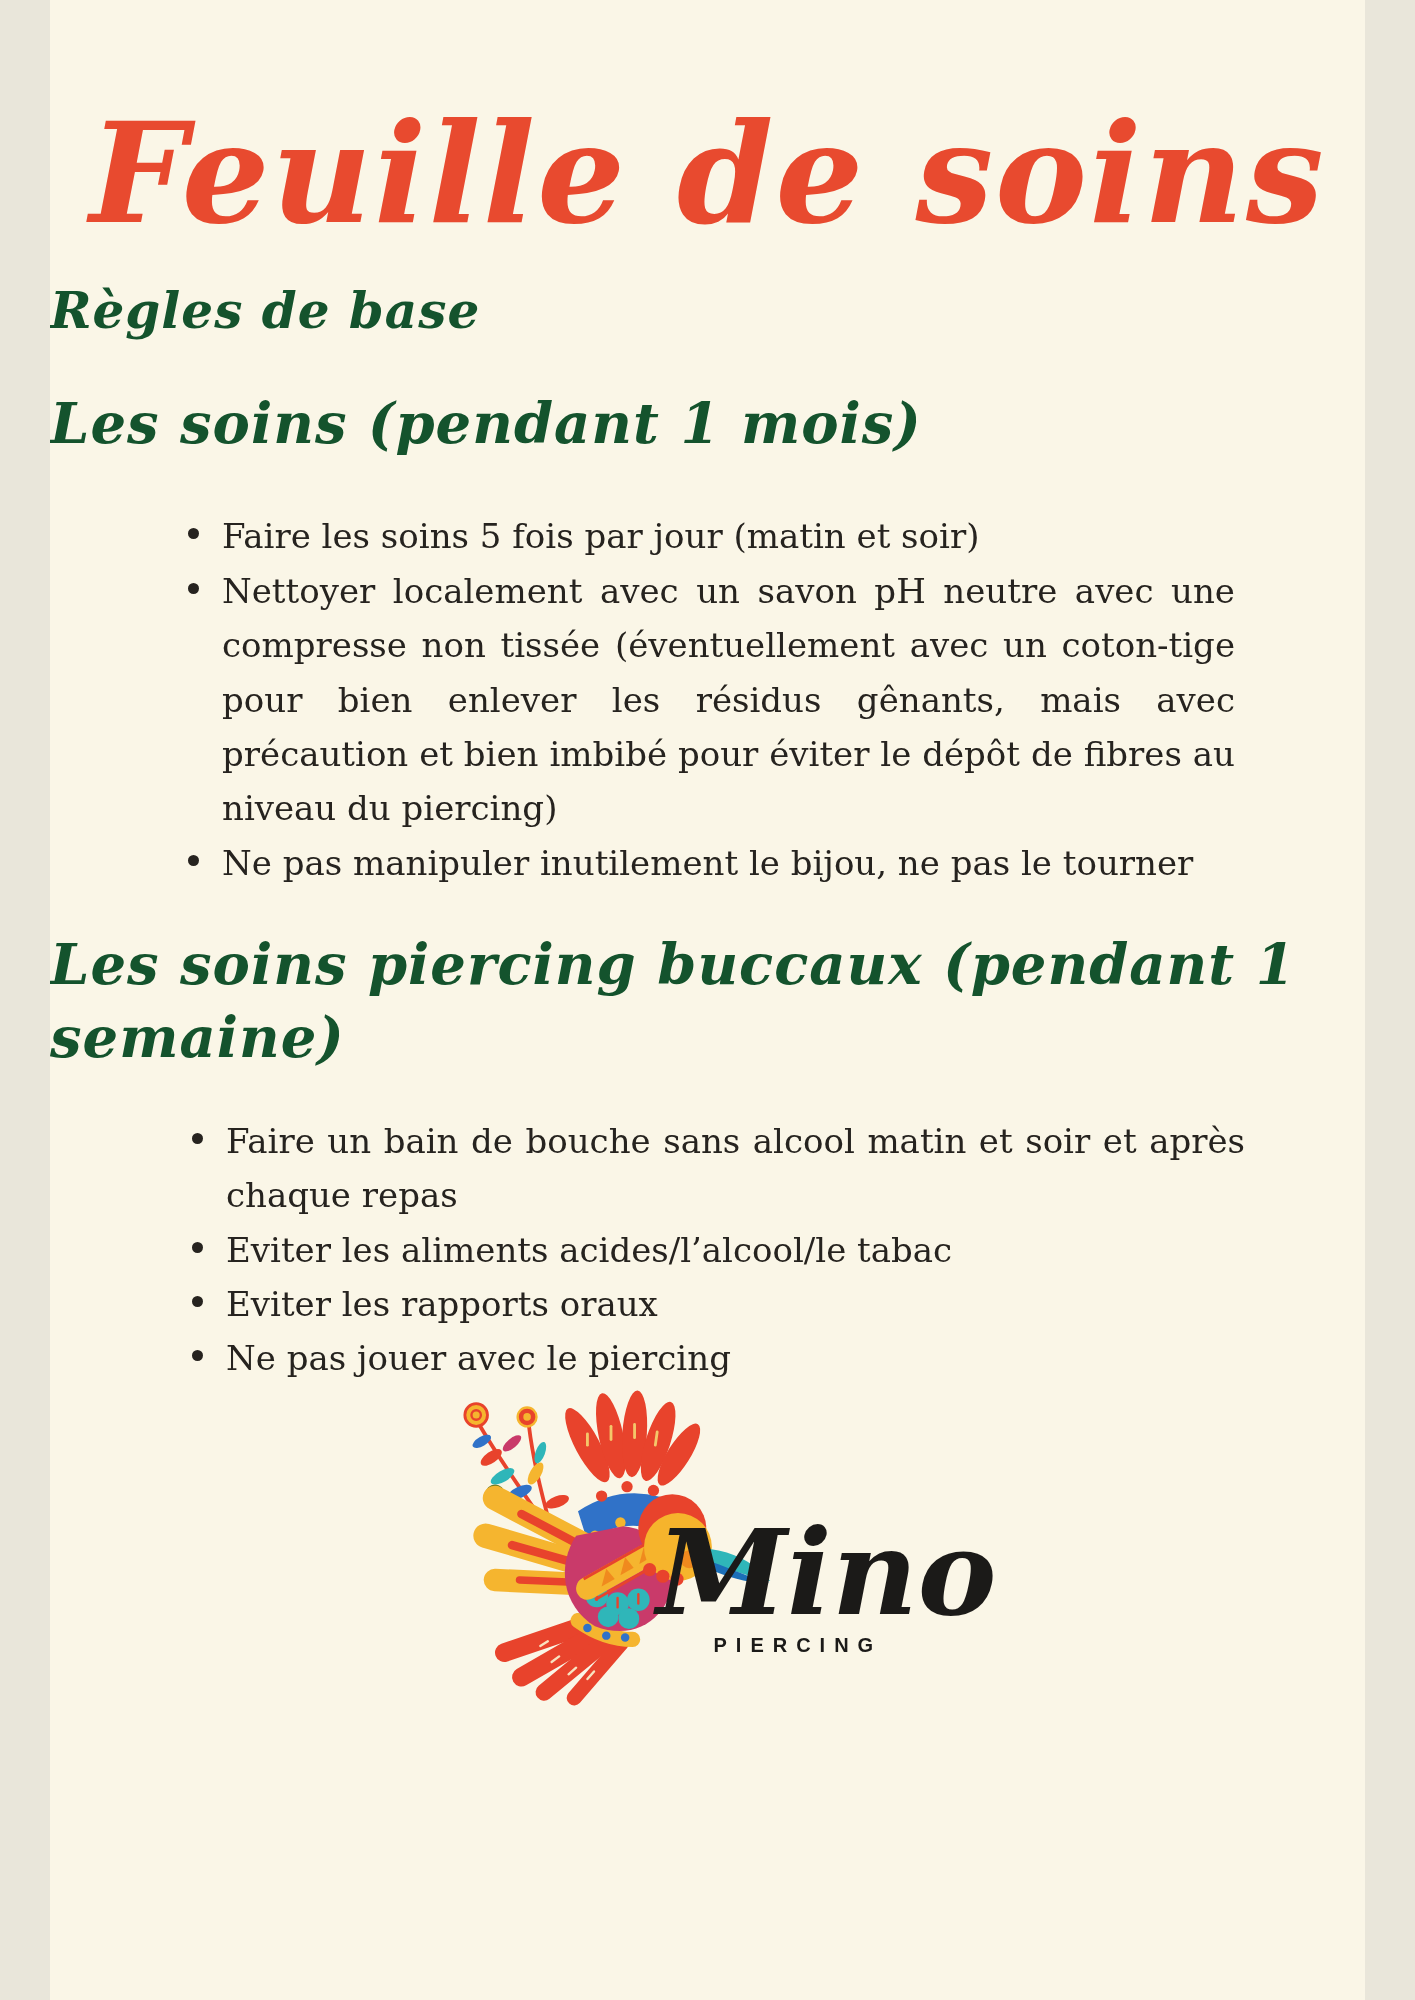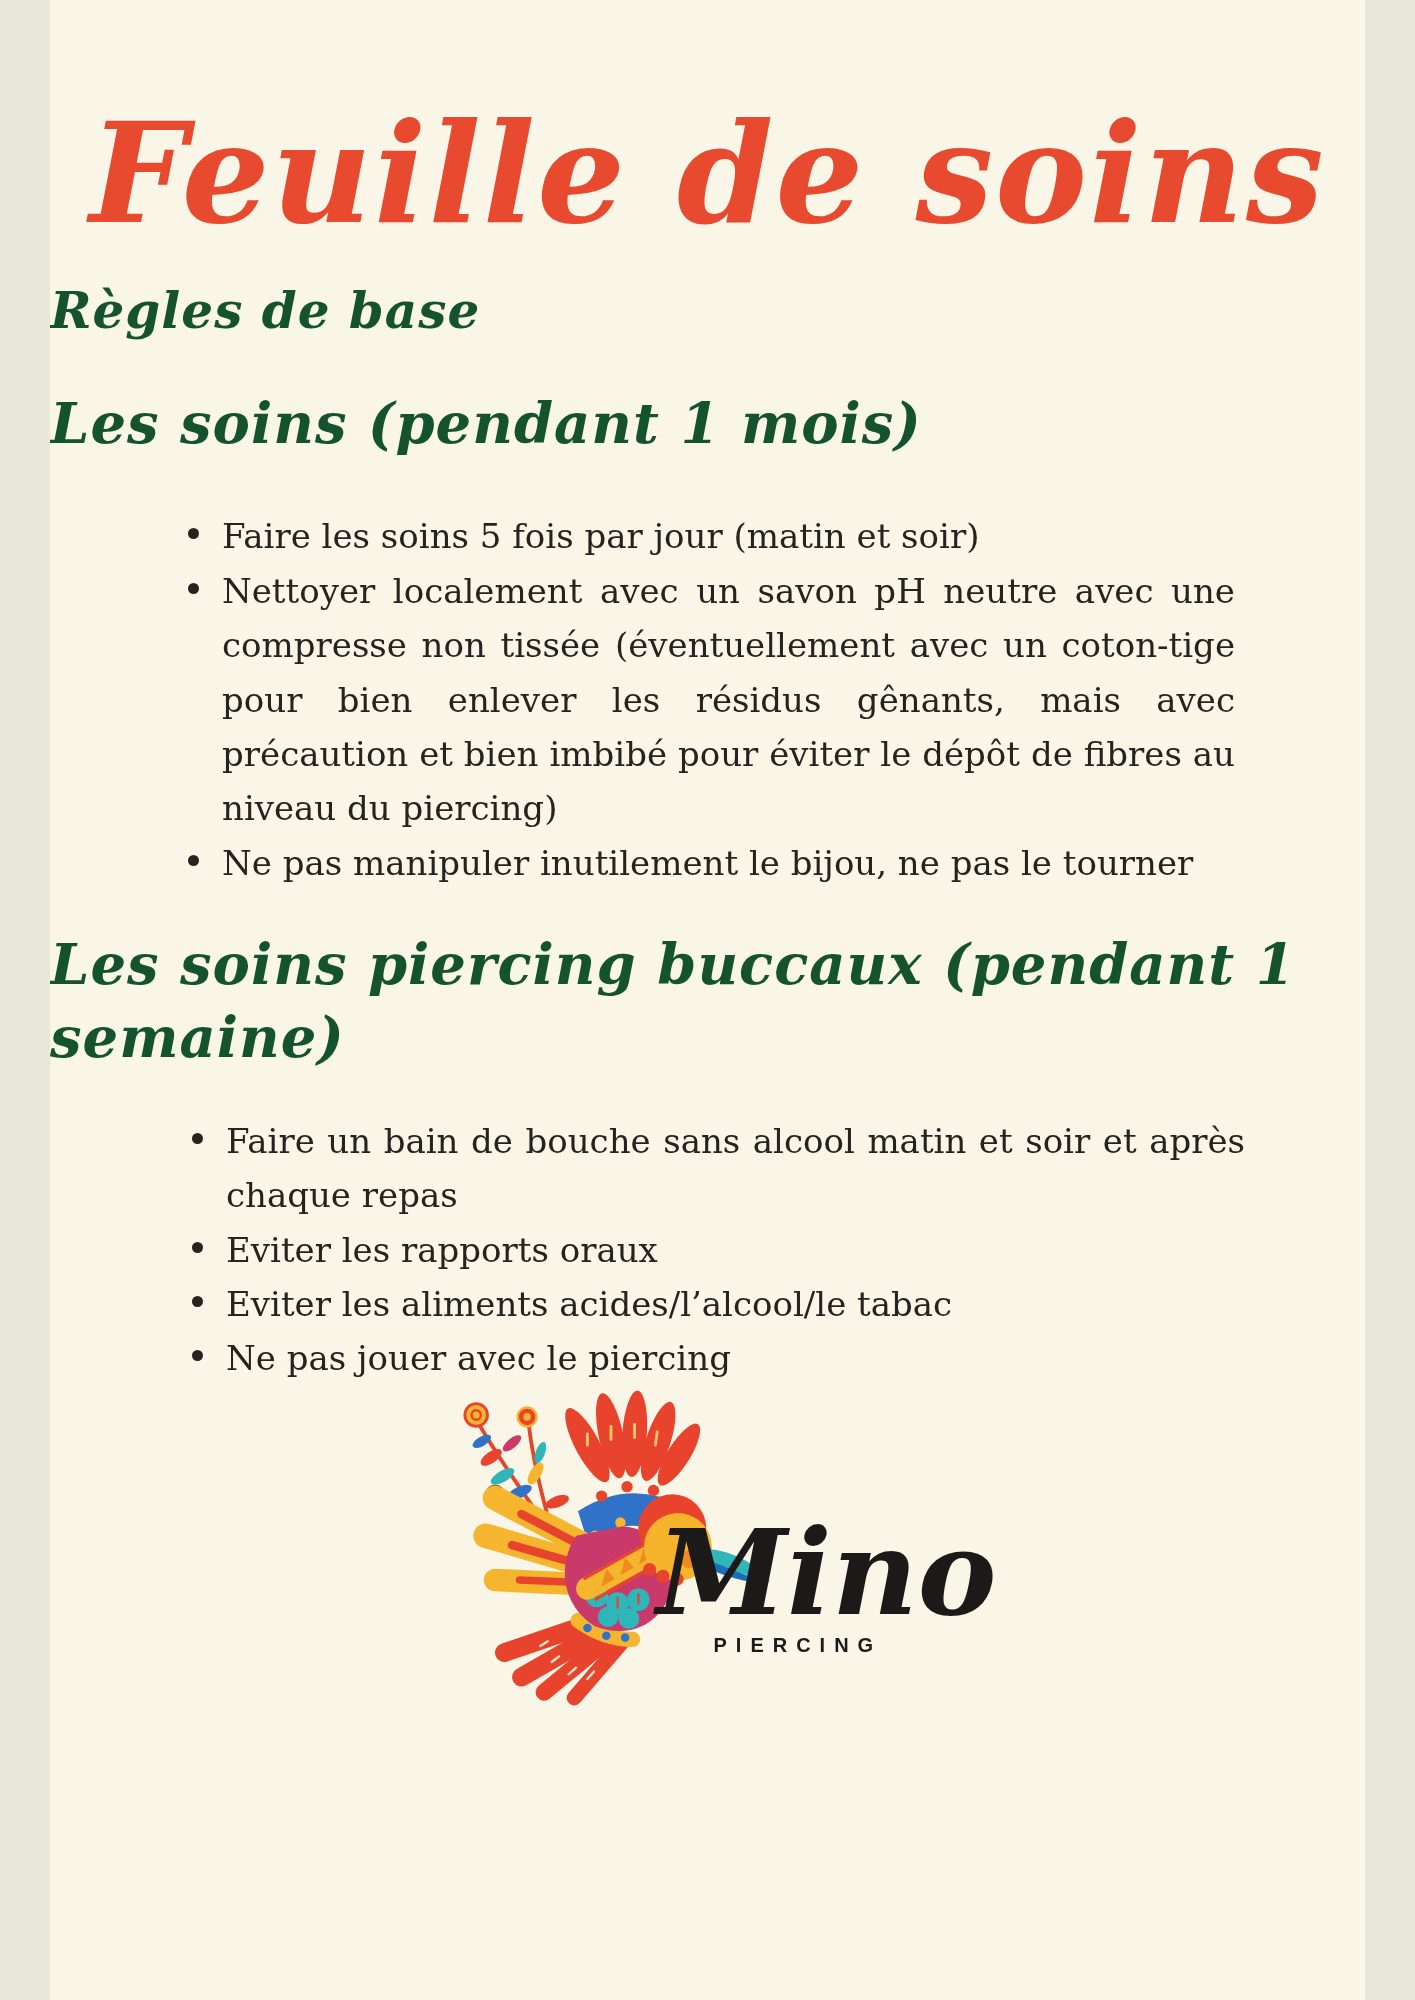--- a/index.html
+++ b/index.html
@@ -102,22 +102,22 @@
   <h2 class="section-heading h-soins">Les soins (pendant 1 mois)</h2>
   <ul class="bullets list-2">
     <li>Faire les soins 5 fois par jour (matin et soir)</li>
     <li>Nettoyer localement avec un savon pH neutre avec une compresse non tissée (éventuellement avec un coton-tige pour bien enlever les résidus gênants, mais avec précaution et bien imbibé pour éviter le dépôt de fibres au niveau du piercing)</li>
     <li>Ne pas manipuler inutilement le bijou, ne pas le tourner</li>
   </ul>
 
   <h2 class="section-heading h-buccaux">Les soins piercing buccaux (pendant 1 semaine)</h2>
   <ul class="bullets list-3">
     <li>Faire un bain de bouche sans alcool matin et soir et après chaque repas</li>
+    <li>Eviter les aliments acides/l’alcool/le tabac</li>
     <li>Eviter les rapports oraux</li>
-    <li>Eviter les aliments acides/l’alcool/le tabac</li>
     <li>Ne pas jouer avec le piercing</li>
   </ul>
 
   <div class="logo">
     <svg class="logo-bird" viewBox="0 0 350 340" width="330" height="322" aria-hidden="true">
 
       <g stroke="#E8432C" stroke-width="4" fill="none" stroke-linecap="round">
         <path d="M108,150 C80,110 55,75 34,38"></path>
         <path d="M112,152 C100,110 92,75 88,42"></path>
       </g>

